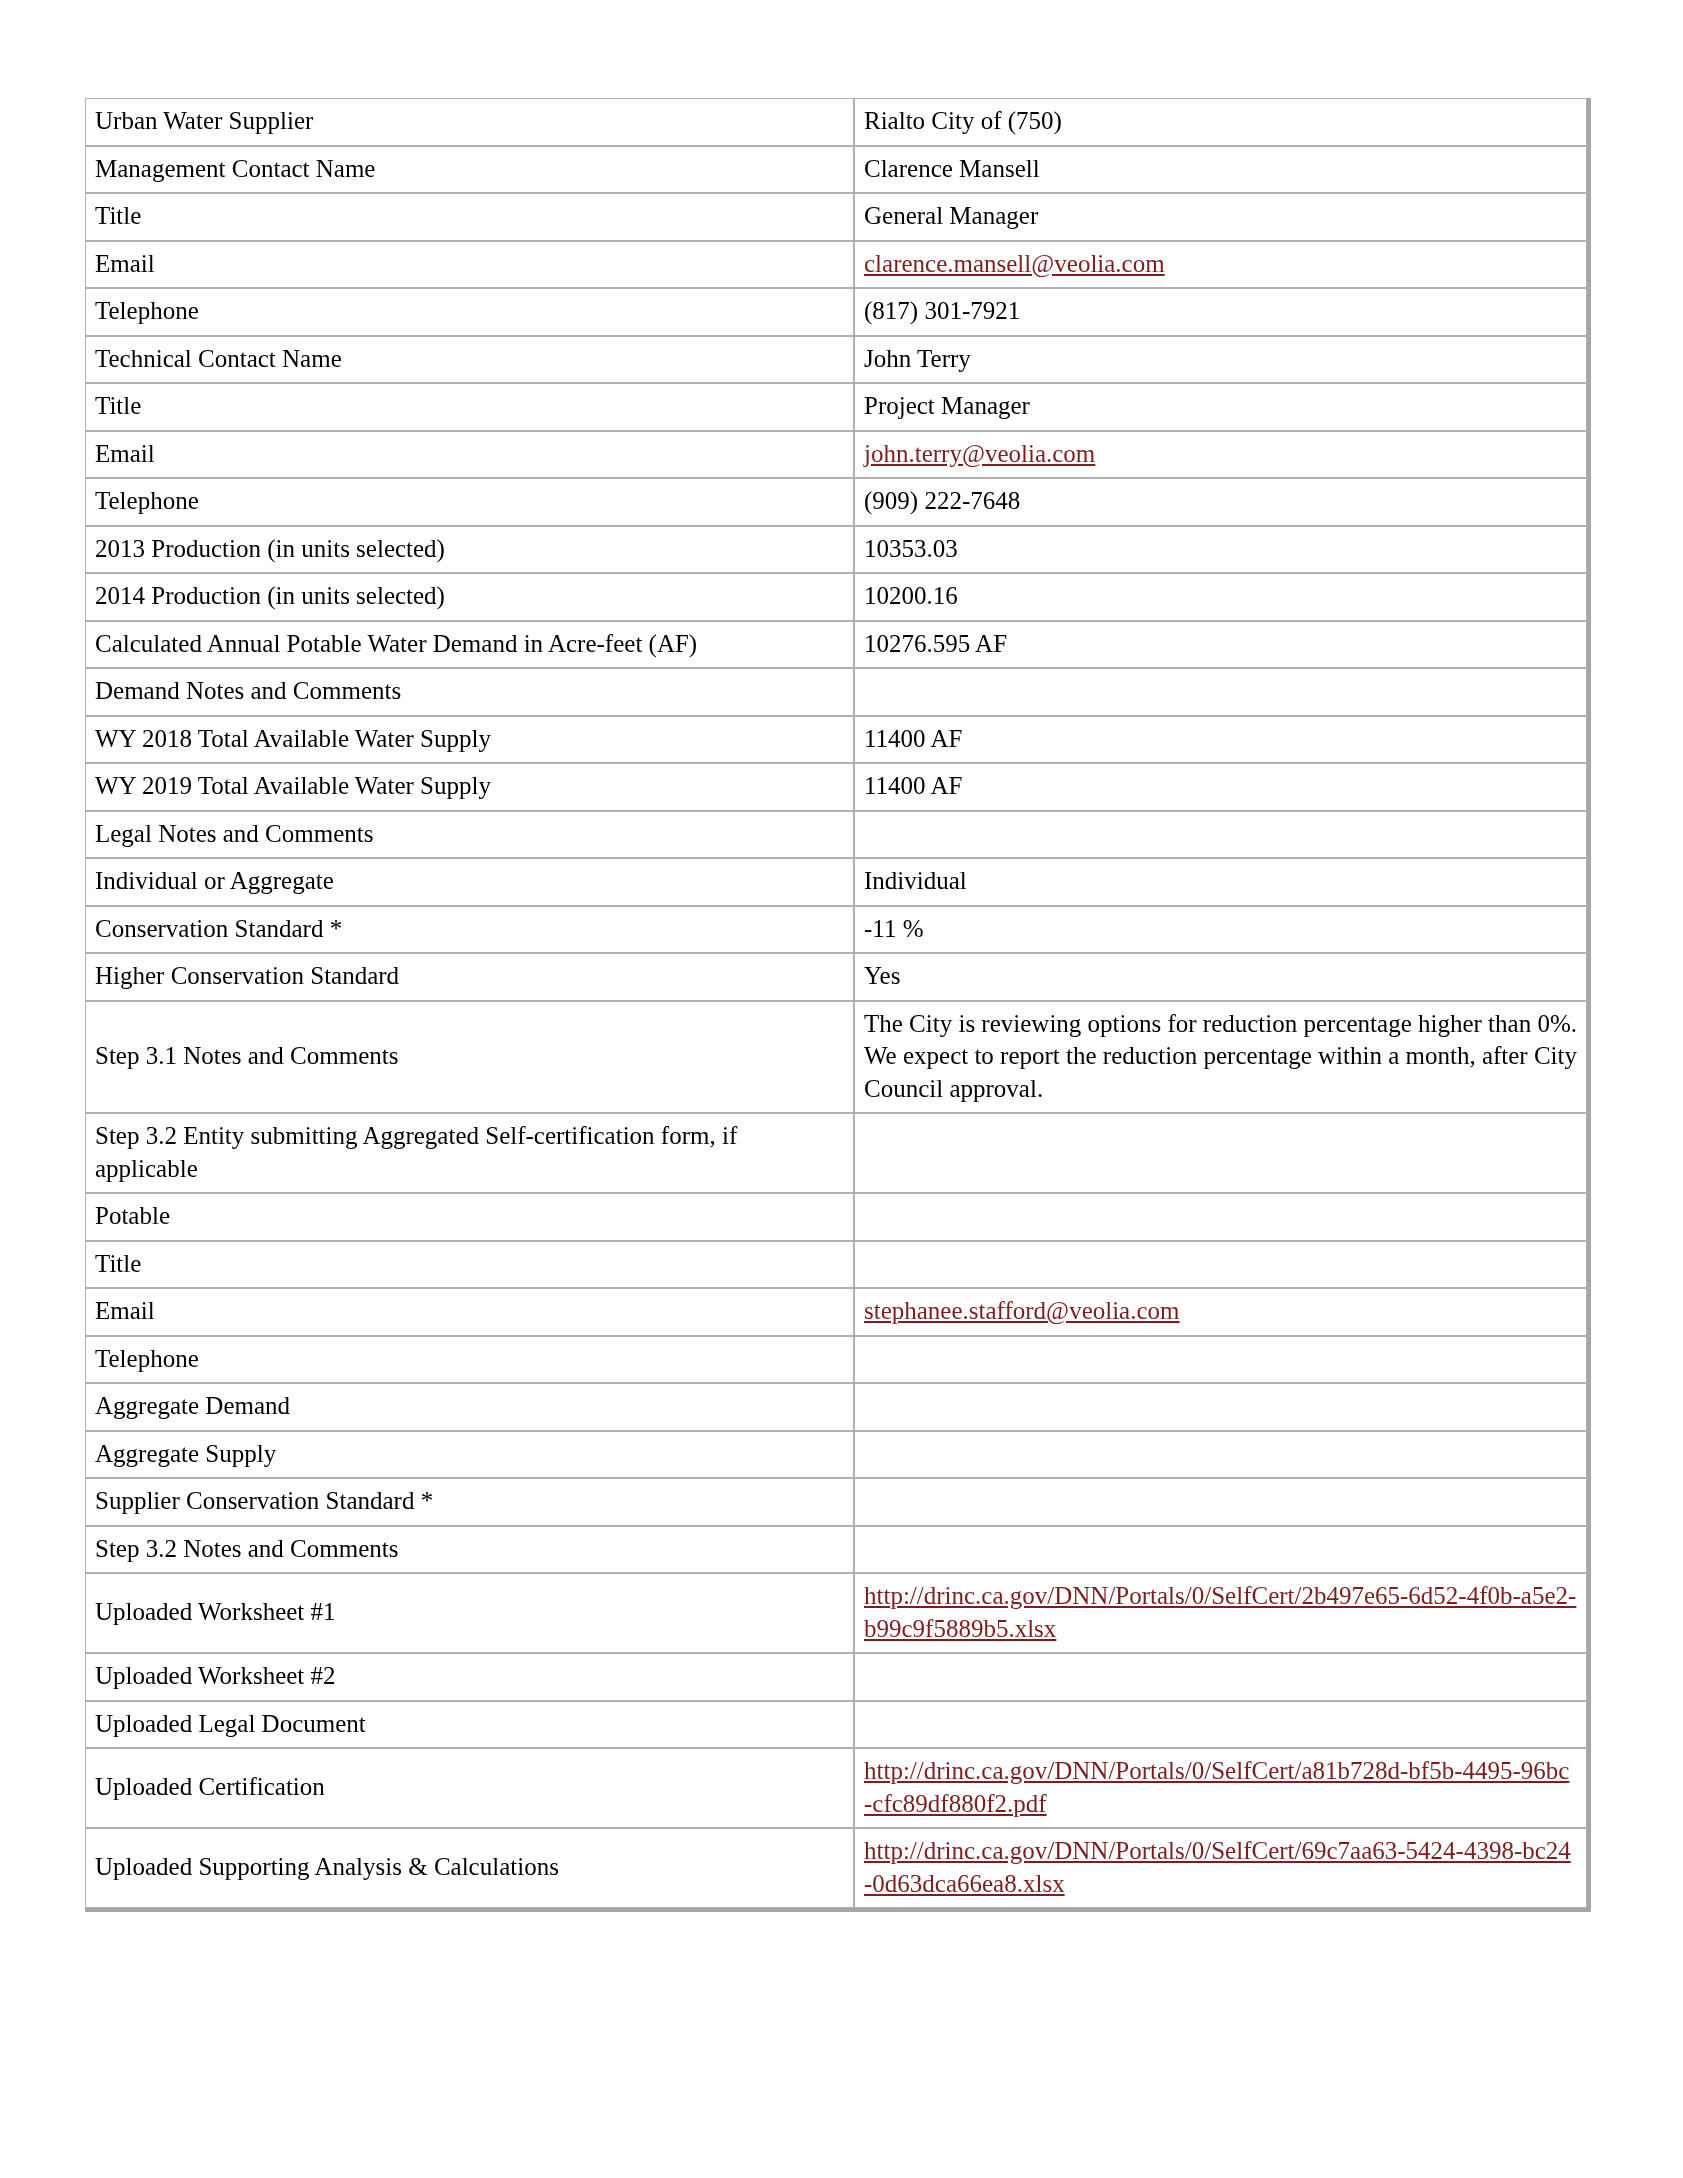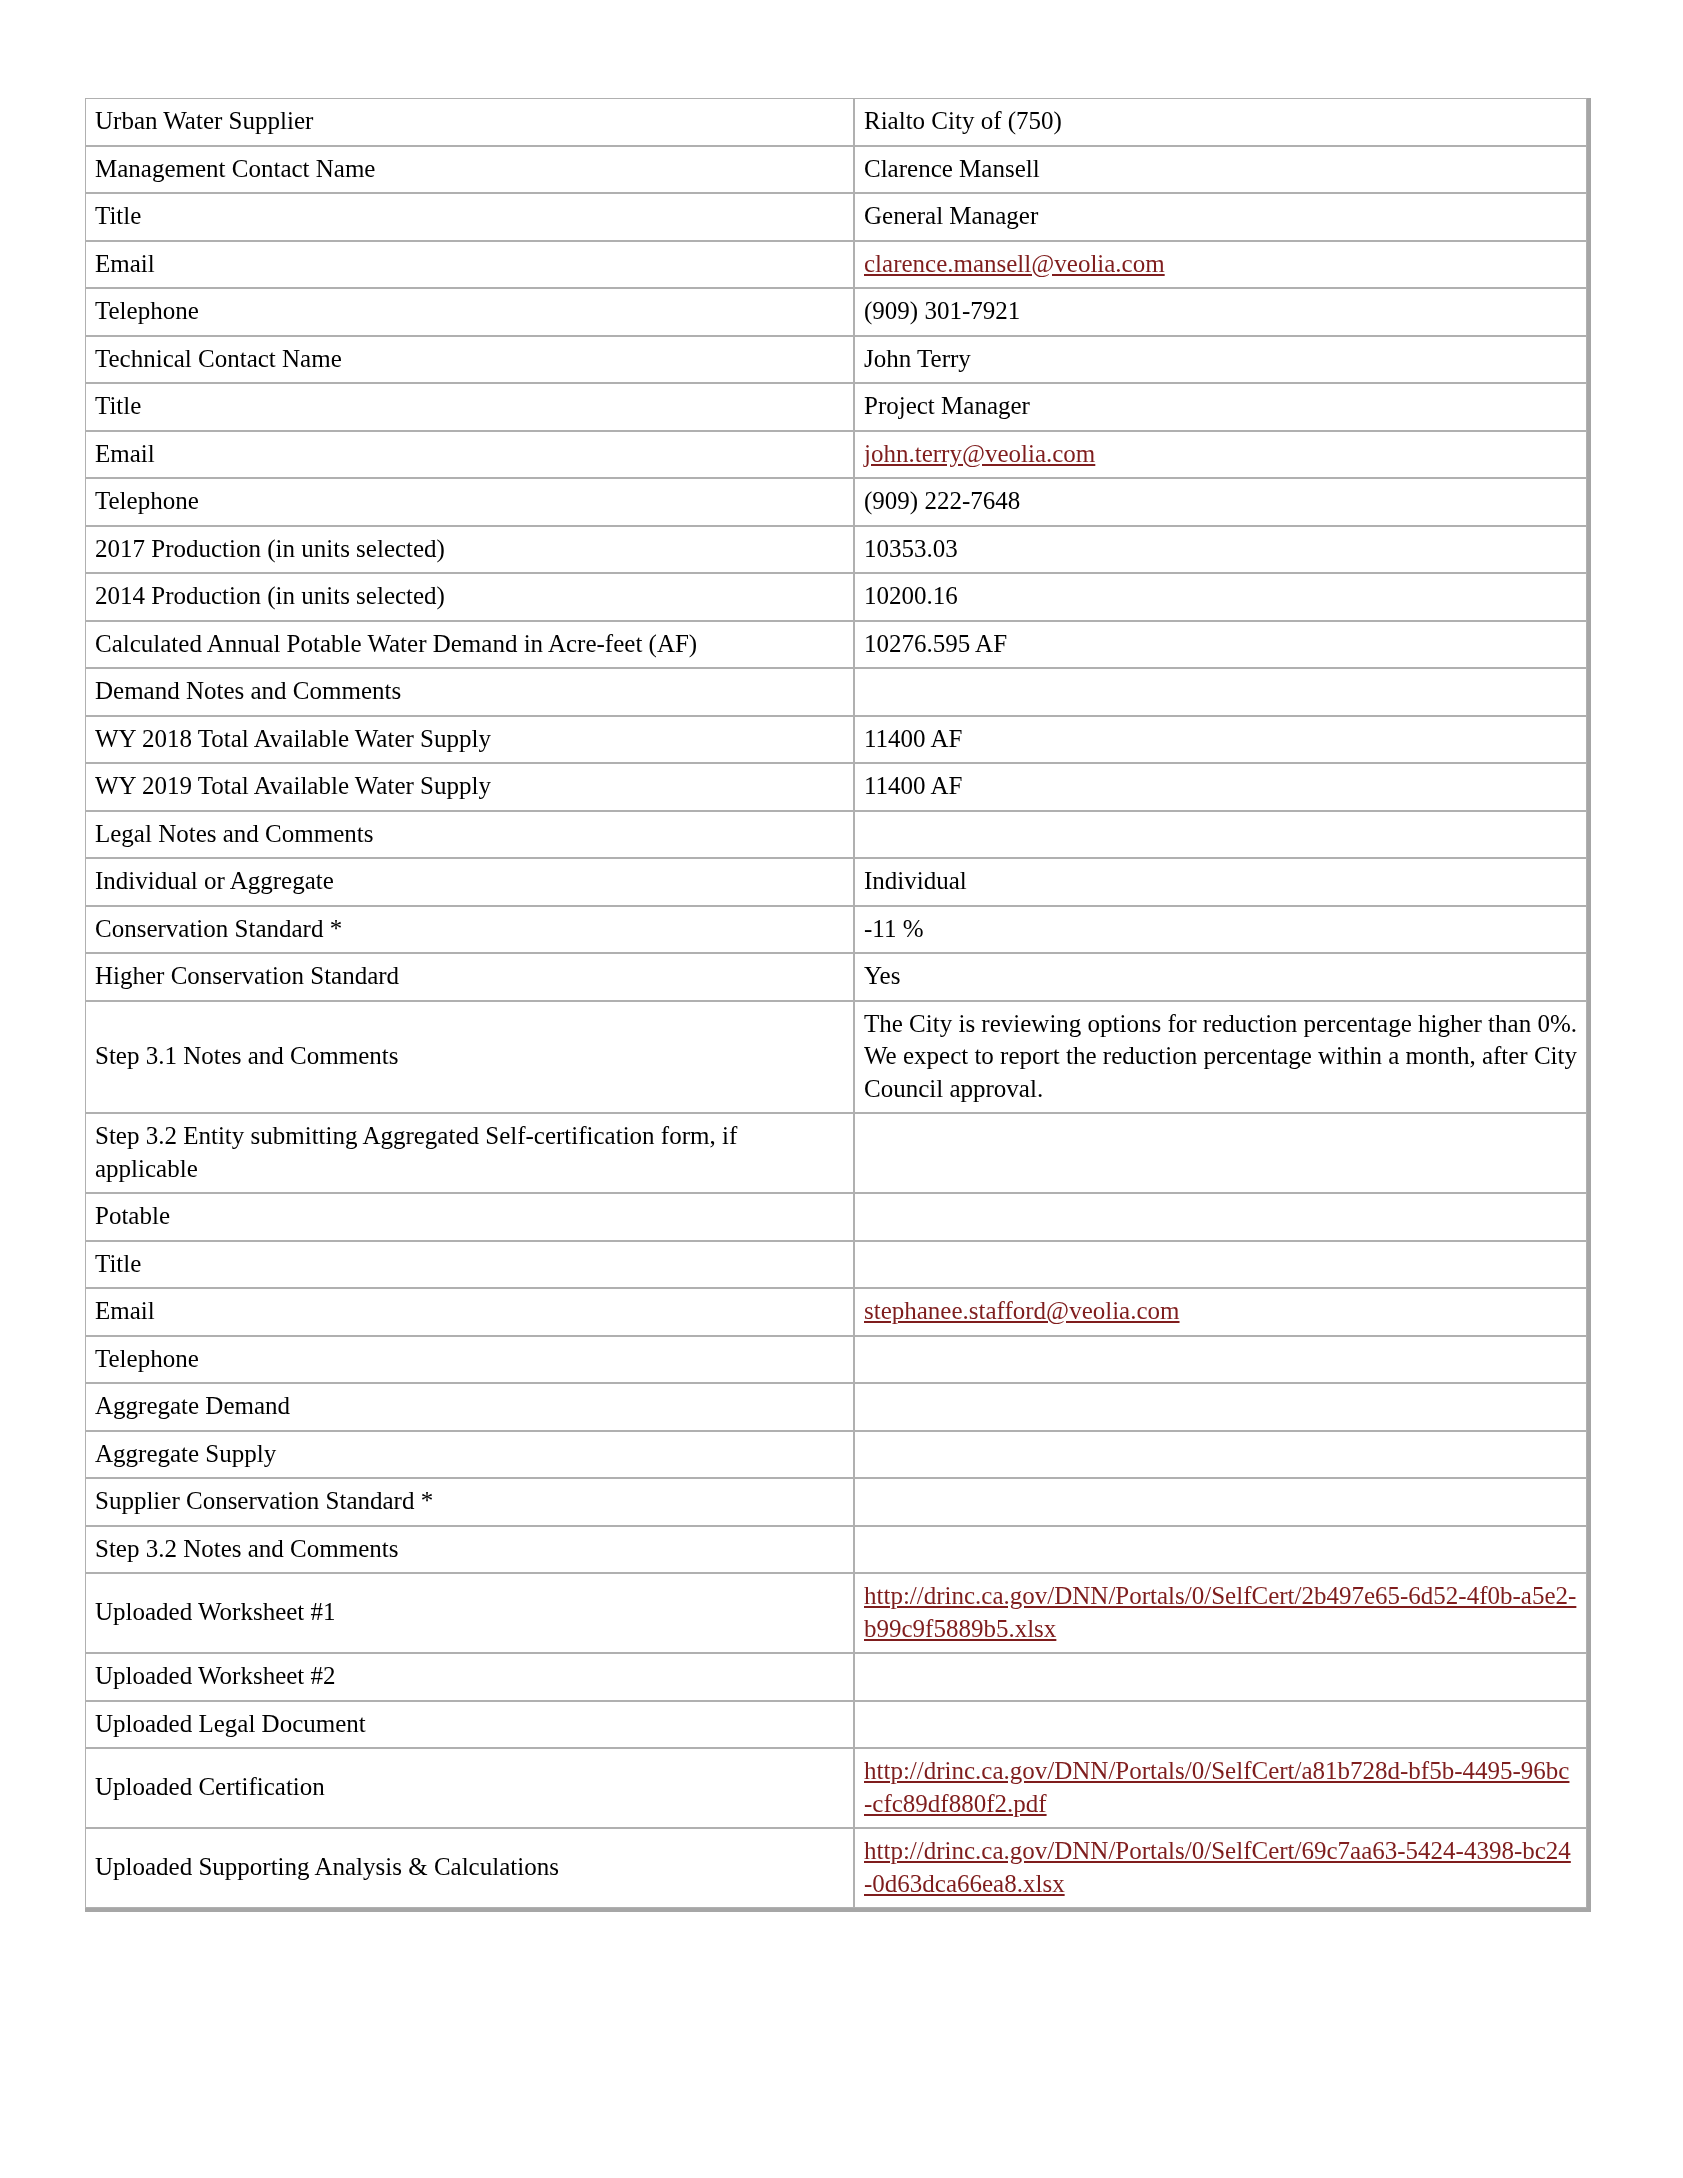--- a/index.html
+++ b/index.html
@@ -93,40 +93,40 @@
           <tr>
             <td class="label">Title</td>
             <td class="value">General Manager</td>
           </tr>
           <tr>
             <td class="label">Email</td>
             <td class="value"><span class="lnk">clarence.mansell@veolia.com</span></td>
           </tr>
           <tr>
             <td class="label">Telephone</td>
-            <td class="value">(909) 301-7921</td>
+            <td class="value">(817) 301-7921</td>
           </tr>
           <tr>
             <td class="label">Technical Contact Name</td>
             <td class="value">John Terry</td>
           </tr>
           <tr>
             <td class="label">Title</td>
             <td class="value">Project Manager</td>
           </tr>
           <tr>
             <td class="label">Email</td>
             <td class="value"><span class="lnk">john.terry@veolia.com</span></td>
           </tr>
           <tr>
             <td class="label">Telephone</td>
             <td class="value">(909) 222-7648</td>
           </tr>
           <tr>
-            <td class="label">2017 Production (in units selected)</td>
+            <td class="label">2013 Production (in units selected)</td>
             <td class="value">10353.03</td>
           </tr>
           <tr>
             <td class="label">2014 Production (in units selected)</td>
             <td class="value">10200.16</td>
           </tr>
           <tr>
             <td class="label">Calculated Annual Potable Water Demand in Acre-feet (AF)</td>
             <td class="value">10276.595 AF</td>
           </tr>

